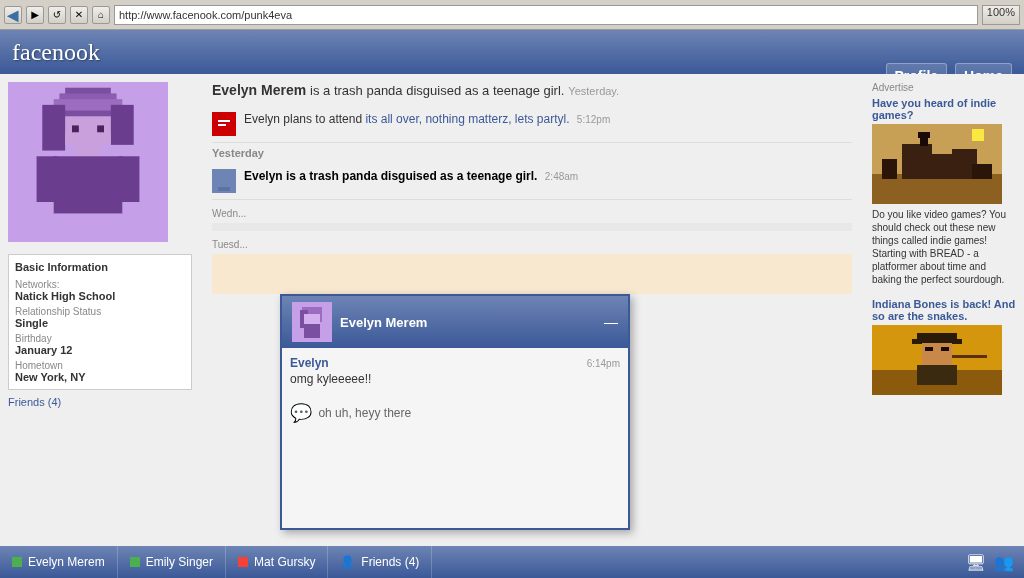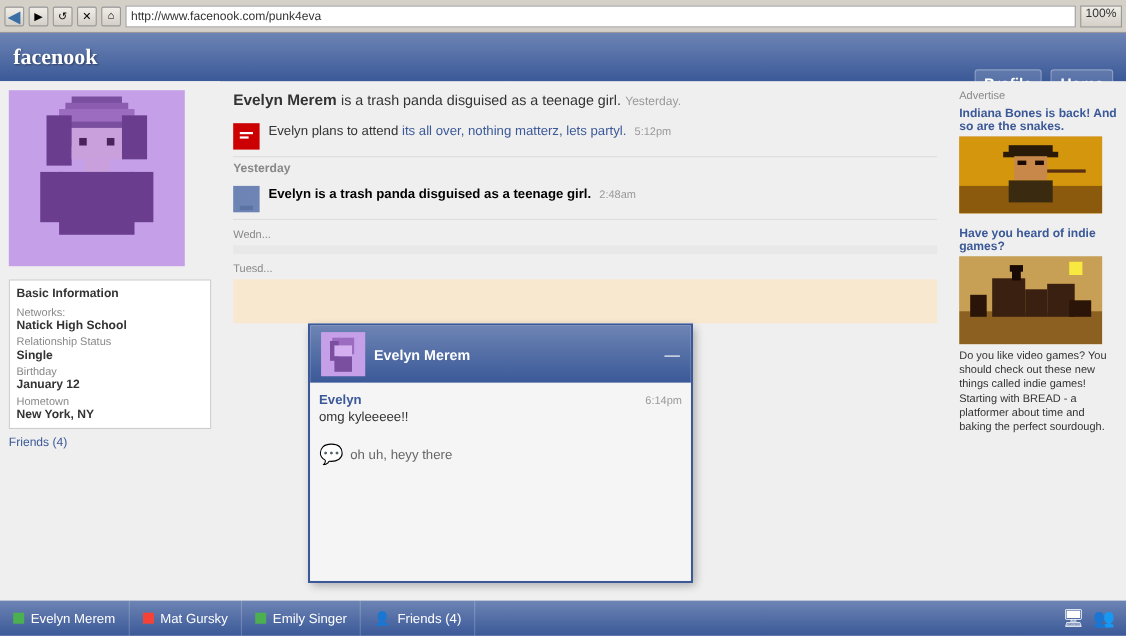--- a/index.html
+++ b/index.html
@@ -58,22 +58,22 @@
     .fb-header {
       background: linear-gradient(180deg, #6d84b4, #3b5998);
       height: 44px;
       display: flex;
       align-items: center;
       justify-content: space-between;
       padding: 0 12px;
     }
     .fb-logo {
       color: white;
-      font-size: 20px;
-      font-weight: bold;
+      font-size: 24px;
+      font-weight: normal;
       font-family: Georgia, serif;
       text-shadow: 1px 1px 2px rgba(0,0,0,0.4);
     }
     .fb-nav {
       display: flex;
       gap: 8px;
     }
     .fb-nav-btn {
       color: white;
       font-size: 14px;
@@ -466,62 +466,62 @@
 
     <div style="font-size:10px; color:#888; padding: 4px 0;">Tuesd...</div>
     <div style="height:40px; background:#f9e8d0; margin-bottom:4px; display:flex; align-items:center;">
     </div>
   </div>
 
   <div class="right-sidebar">
     <div class="ad-label">Advertise</div>
 
     <div class="ad-block">
-      <div class="ad-title">Indiana Bones is back! And so are the snakes.</div>
-      <div class="ad-image2">
-
-        <svg width="130" height="70" viewBox="0 0 130 70" xmlns="http://www.w3.org/2000/svg">
-          <rect width="130" height="70" fill="#d4960c"></rect>
-          <rect x="0" y="45" width="130" height="25" fill="#8b5a0c"></rect>
-
-          <rect x="45" y="8" width="40" height="8" fill="#2a1a08"></rect>
-          <rect x="40" y="14" width="50" height="5" fill="#2a1a08"></rect>
-
-          <rect x="50" y="18" width="30" height="22" fill="#c8884a"></rect>
-
-          <rect x="53" y="22" width="8" height="4" fill="#1a0a00"></rect>
-          <rect x="69" y="22" width="8" height="4" fill="#1a0a00"></rect>
-
-          <rect x="80" y="30" width="35" height="3" fill="#5a3010"></rect>
-
-          <rect x="45" y="40" width="40" height="20" fill="#3a2a10"></rect>
-        </svg>
-      </div>
-    </div>
-
-    <div class="ad-block">
       <div class="ad-title">Have you heard of indie games?</div>
       <div class="ad-image">
 
         <svg width="130" height="80" viewBox="0 0 130 80" xmlns="http://www.w3.org/2000/svg">
           <rect width="130" height="80" fill="#c8a055"></rect>
           <rect x="0" y="50" width="130" height="30" fill="#8b6020"></rect>
           <rect x="30" y="20" width="30" height="35" fill="#3a2010"></rect>
           <rect x="60" y="30" width="20" height="25" fill="#3a2010"></rect>
           <rect x="80" y="25" width="25" height="30" fill="#3a2010"></rect>
           <rect x="10" y="35" width="15" height="20" fill="#2a1508"></rect>
           <rect x="100" y="40" width="20" height="15" fill="#2a1508"></rect>
 
           <rect x="100" y="5" width="12" height="12" fill="#f8e840"></rect>
 
           <rect x="48" y="12" width="8" height="10" fill="#1a0a05"></rect>
           <rect x="46" y="8" width="12" height="6" fill="#1a0a05"></rect>
         </svg>
       </div>
       <div class="ad-text">Do you like video games? You should check out these new things called indie games! Starting with BREAD - a platformer about time and baking the perfect sourdough.</div>
+    </div>
+
+    <div class="ad-block">
+      <div class="ad-title">Indiana Bones is back! And so are the snakes.</div>
+      <div class="ad-image2">
+
+        <svg width="130" height="70" viewBox="0 0 130 70" xmlns="http://www.w3.org/2000/svg">
+          <rect width="130" height="70" fill="#d4960c"></rect>
+          <rect x="0" y="45" width="130" height="25" fill="#8b5a0c"></rect>
+
+          <rect x="45" y="8" width="40" height="8" fill="#2a1a08"></rect>
+          <rect x="40" y="14" width="50" height="5" fill="#2a1a08"></rect>
+
+          <rect x="50" y="18" width="30" height="22" fill="#c8884a"></rect>
+
+          <rect x="53" y="22" width="8" height="4" fill="#1a0a00"></rect>
+          <rect x="69" y="22" width="8" height="4" fill="#1a0a00"></rect>
+
+          <rect x="80" y="30" width="35" height="3" fill="#5a3010"></rect>
+
+          <rect x="45" y="40" width="40" height="20" fill="#3a2a10"></rect>
+        </svg>
+      </div>
     </div>
   </div>
 
 </div>
 
 <div class="chat-overlay">
   <div class="chat-header">
     <div class="chat-header-left">
       <div class="chat-avatar">
         <svg width="40" height="40" viewBox="0 0 40 40" xmlns="http://www.w3.org/2000/svg">
@@ -552,26 +552,26 @@
 </div>
 
 </div>
 
 <div class="taskbar">
   <div class="taskbar-item">
     <span class="status-dot dot-green"></span>
     <span>Evelyn Merem</span>
   </div>
   <div class="taskbar-item">
+    <span class="status-dot dot-green"></span>
+    <span>Emily Singer</span>
+  </div>
+  <div class="taskbar-item">
     <span class="status-dot dot-red"></span>
     <span>Mat Gursky</span>
-  </div>
-  <div class="taskbar-item">
-    <span class="status-dot dot-green"></span>
-    <span>Emily Singer</span>
   </div>
   <div class="taskbar-item">
     <span>👤</span>
     <span>Friends (4)</span>
   </div>
   <div class="taskbar-right">
     <span class="taskbar-icon">🖥</span>
     <span class="taskbar-icon">👥</span>
   </div>
 </div>

